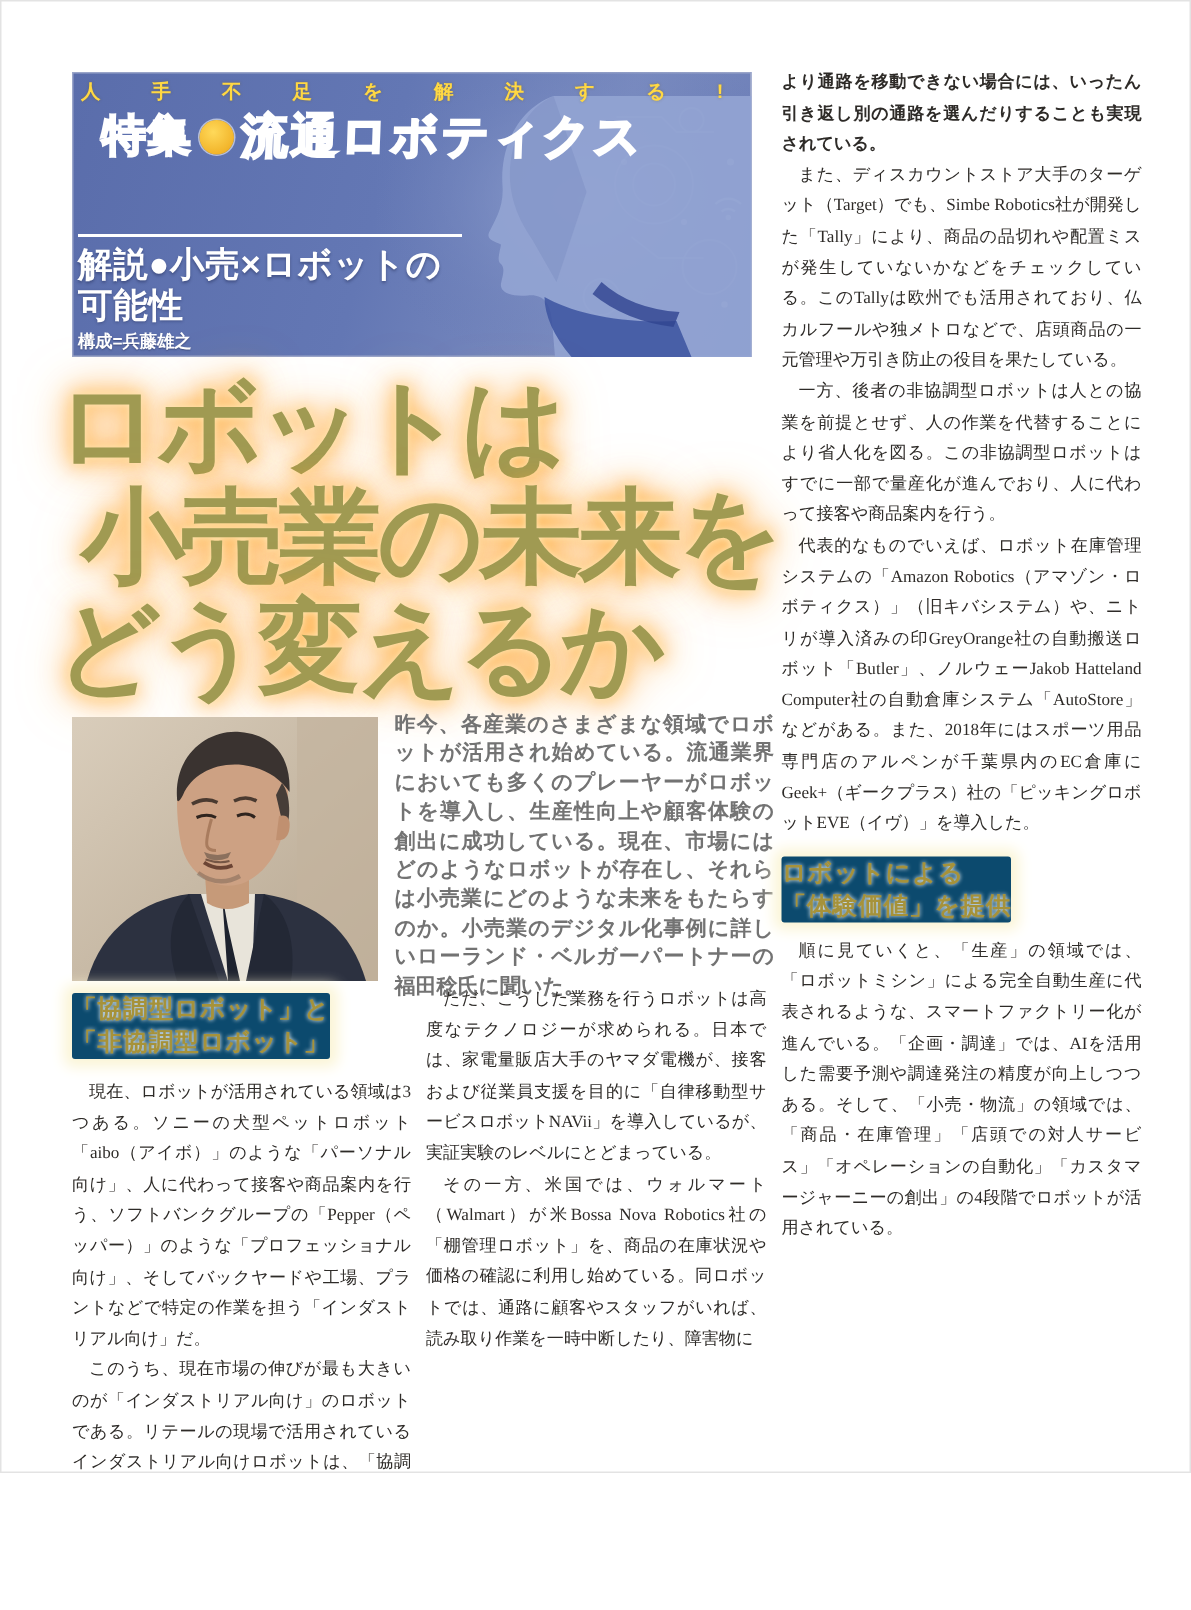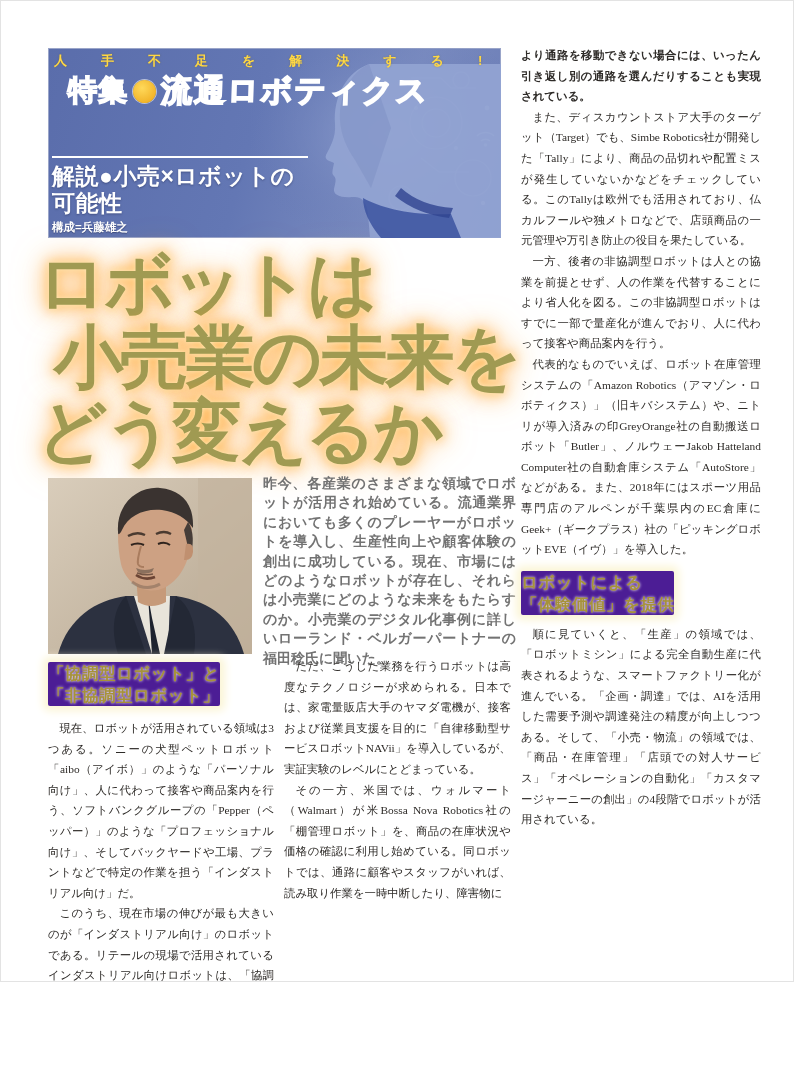--- a/index.html
+++ b/index.html
@@ -66,21 +66,21 @@
   #col2{left:283px;top:655px;width:227px;}
   #col3{left:520px;top:44px;width:240px;}
   p.body{margin:0;text-indent:1em;}
   p.body.noindent{text-indent:0;font-weight:bold;}
   .colhead{
     font-family:"Liberation Sans","DejaVu Sans",sans-serif;
     font-size:16.5px;line-height:22px;font-weight:800;color:#a6923a;letter-spacing:.5px;
     margin:0 0 12px 0;
   }
   .colhead .hl-bg{
-    display:inline-block;background:#4c1d95;box-shadow:0 0 9px 5px #fbf5d6;border-radius:2px;
+    display:inline-block;background:#0c4a6e;box-shadow:0 0 9px 5px #fbf5d6;border-radius:2px;
     text-shadow:0 0 3px #fff;
   }
   #col3 .colhead{margin:11px 0 9px 0;}
   .figref{color:#2e6bd6;font-weight:bold;font-family:"Liberation Sans","DejaVu Sans",sans-serif;}
   
   .footer{position:absolute;left:40px;top:1025px;display:flex;align-items:center;}
   .page-num{
     width:20px;height:20px;border-radius:50%;background:#1b1b1b;color:#fff;
     font-size:10.5px;font-weight:bold;display:flex;align-items:center;justify-content:center;
   }

